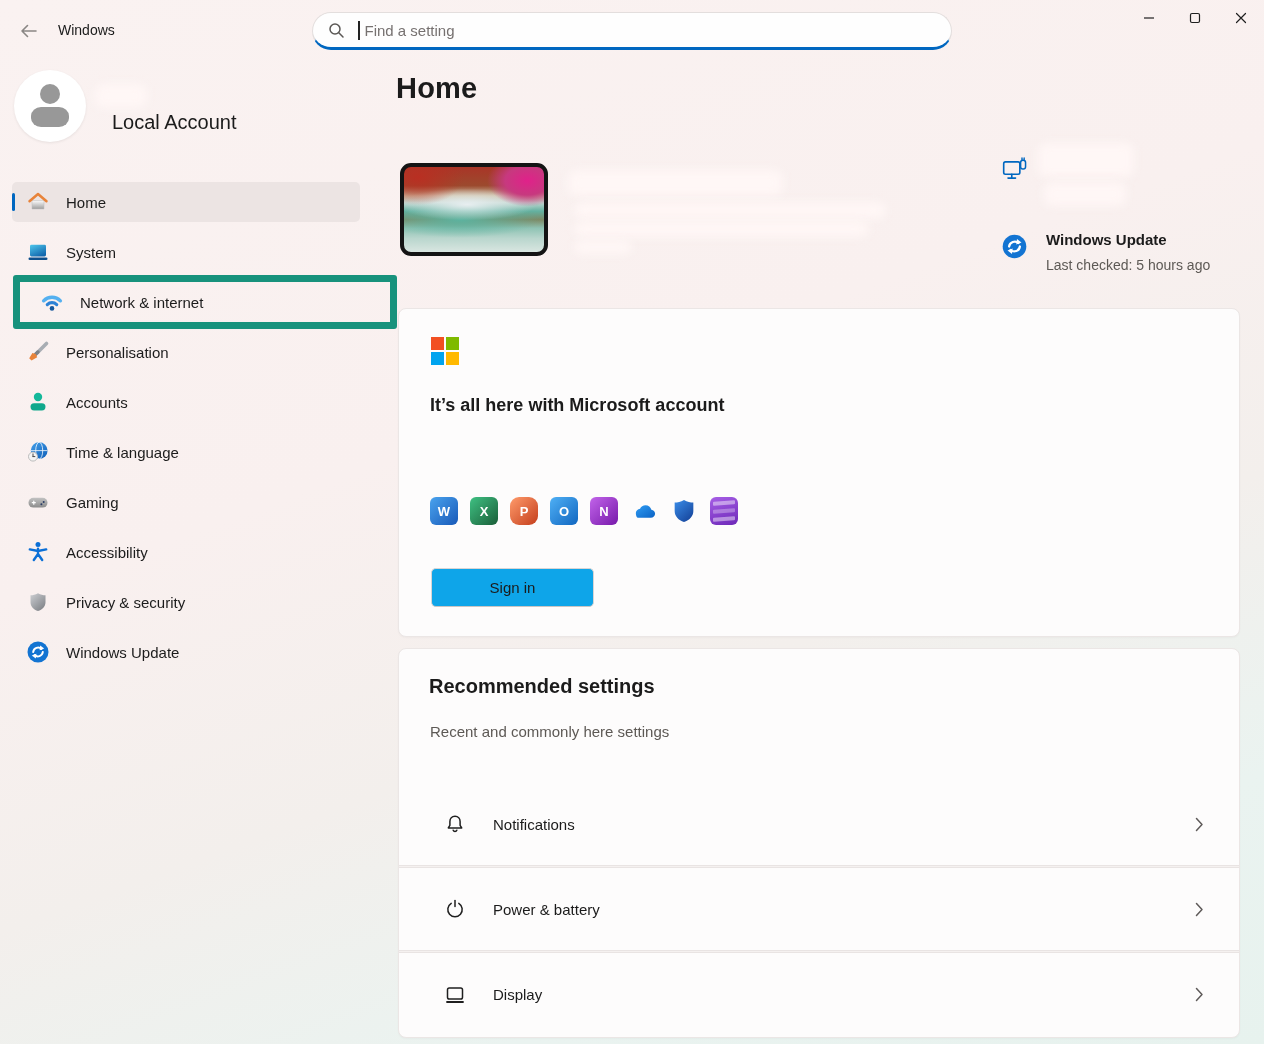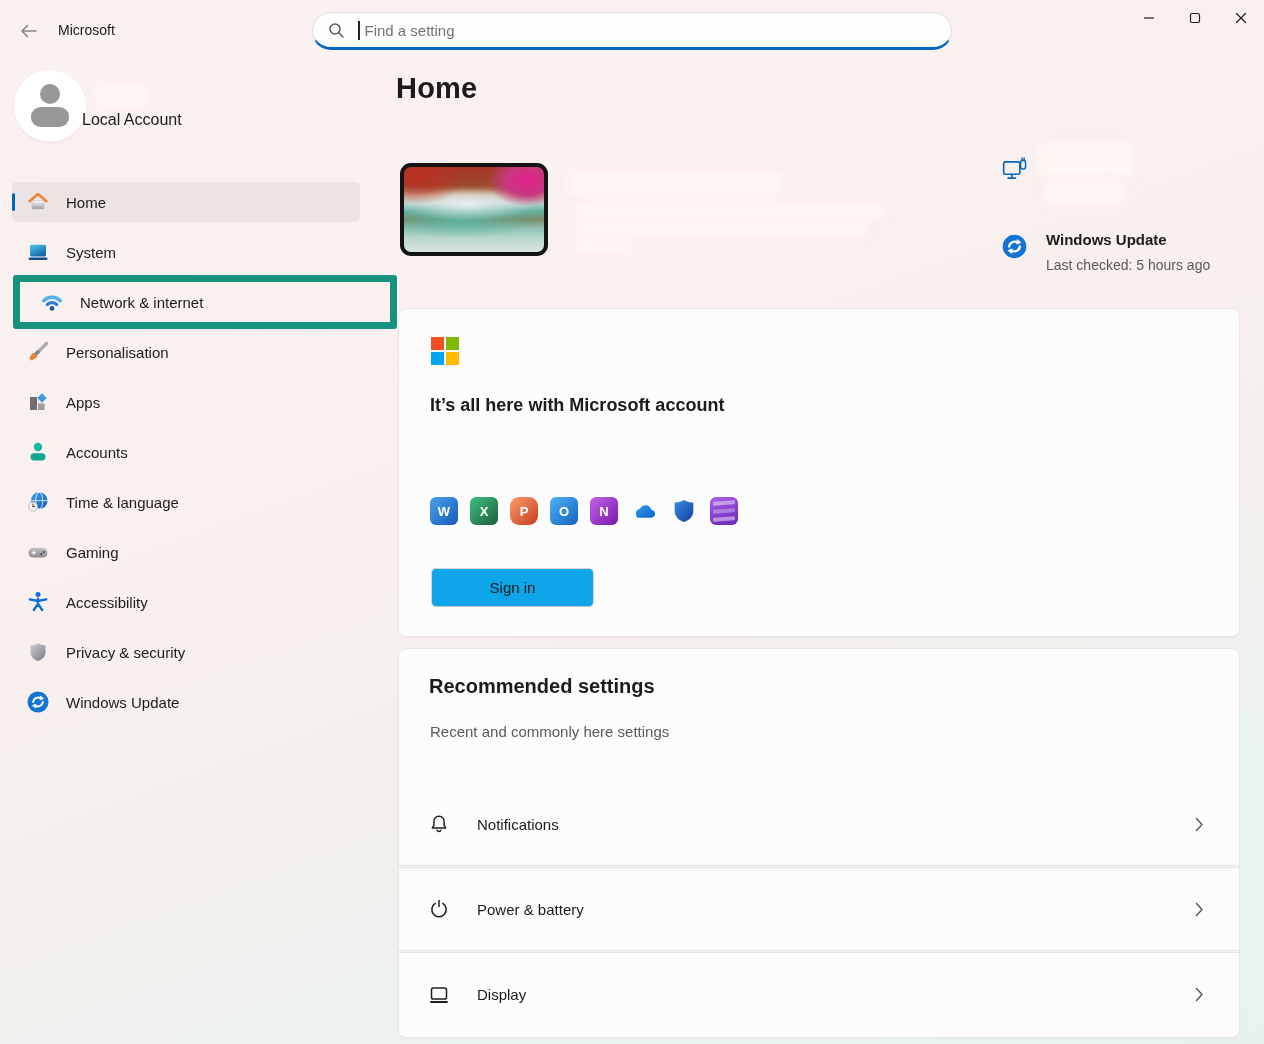--- a/index.html
+++ b/index.html
@@ -22,21 +22,21 @@
   .search-pill input { border:none; outline:none; background:transparent; font-size:15px;
     color:#1b1b1b; margin-left:3px; width:520px; font-family:"Liberation Sans",sans-serif; }
   .search-pill input::placeholder { color:#767170; opacity:1; }
 
   
   .sidebar { position:absolute; left:0; top:60px; width:398px; bottom:0; }
   .avatar { position:absolute; left:14px; top:10px; width:72px; height:72px; border-radius:50%;
     background:#ffffff; box-shadow:0 1px 3px rgba(0,0,0,.08); }
   .avatar .head { position:absolute; left:26px; top:14px; width:20px; height:20px; border-radius:50%; background:#989898; }
   .avatar .torso { position:absolute; left:17px; top:37px; width:38px; height:20px; border-radius:10px/9px; background:#989898; }
-  .account-type { position:absolute; left:82px; top:51px; font-size:16px; }
+  .account-type { position:absolute; left:112px; top:51px; font-size:20px; }
 
   .nav { position:absolute; left:12px; top:122px; width:348px; }
   .nav-item { position:relative; height:40px; margin-bottom:10px; display:flex; align-items:center;
     padding-left:14px; border-radius:5px; cursor:default; }
   .nav-item .label { margin-left:16px; font-size:15px; color:#1c1c1c; }
   .nav-item.selected { background:#ece4e3; }
   .nav-item.selected::before { content:""; position:absolute; left:0; top:11px; width:3px; height:18px;
     border-radius:2px; background:#0067c0; }
   .annotation { width:384px; margin:-7px 0 3px 1px; border:7px solid #17927c; border-radius:3px; }
   .annotation .nav-item { margin-bottom:0; padding-left:20px; }
@@ -76,37 +76,37 @@
   .app-ic span { position:absolute; left:0; top:0; width:100%; height:100%; display:flex; align-items:center;
     justify-content:center; color:#fff; font-size:13px; font-weight:700; }
   .app-ic.noback { border-radius:0; }
   .signin-btn { position:absolute; left:32px; top:259px; width:163px; height:39px; background:#0ea5e9;
     border:1px solid #d9d5d4; border-bottom-color:#c9c5c4; border-radius:5px; font-size:15px; color:#1b1b1b;
     font-family:"Liberation Sans",sans-serif; }
 
   .rec-title { position:absolute; left:30px; top:26px; font-size:20px; font-weight:700; }
   .rec-sub { position:absolute; left:31px; top:74px; font-size:15px; color:#5d5955; }
   .rec-rows { position:absolute; left:0; right:0; top:134px; }
-  .rec-row { position:relative; height:82px; display:flex; align-items:center; padding:0 35px 0 28px; }
+  .rec-row { position:relative; height:82px; display:flex; align-items:center; padding:0 35px 0 44px; }
   .rec-row .label { margin-left:26px; font-size:15px; }
   .rec-row .chev { margin-left:auto; }
   .row-div { height:3px; background:#f5f1f0; border-top:1px solid #e9e4e3; border-bottom:1px solid #e9e4e3; }
 </style>
 </head>
 <body>
 
 <div class="screen">
 
   <div class="titlebar">
     <div class="back-btn">
       <svg width="20" height="16" viewBox="0 0 20 16">
         <path d="M3 8 H17 M8.5 2.5 L3 8 L8.5 13.5" stroke="#8a8684" stroke-width="1.6" fill="none" stroke-linecap="round" stroke-linejoin="round"></path>
       </svg>
     </div>
-    <div class="app-title">Microsoft</div>
+    <div class="app-title">Windows</div>
 
     <div class="search-pill">
       <svg width="17" height="17" viewBox="0 0 17 17">
         <circle cx="7" cy="7" r="5" stroke="#5a5754" stroke-width="1.5" fill="none"></circle>
         <path d="M10.8 10.8 L15 15" stroke="#5a5754" stroke-width="1.5" stroke-linecap="round"></path>
       </svg>
       <div class="search-caret"></div>
       <input type="text" value="" placeholder="Find a setting" style="">
     </div>
 
@@ -181,28 +181,20 @@
 
       <div class="nav-item">
         <svg width="24" height="24" viewBox="0 0 24 24">
           <path d="M20.5 3.5 L11.5 12.5" stroke="#a8adb3" stroke-width="3.6" stroke-linecap="round"></path>
           <path d="M11.9 12.1 L9.4 14.6" stroke="#7d8288" stroke-width="3.6" stroke-linecap="round"></path>
           <path d="M9.8 13.9 L11.2 17.3 L5.5 20.5 L3.2 18.2 L6.4 13.0 Z" fill="#e8833a"></path>
         </svg>
         <span class="label">Personalisation</span>
       </div>
 
-      <div class="nav-item">
-        <svg width="24" height="24" viewBox="0 0 24 24">
-          <rect x="4" y="7" width="7" height="13" fill="#6f6f6f"></rect>
-          <rect x="12" y="13.5" width="6.6" height="6.5" fill="#9d9d9d"></rect>
-          <path d="M16 3.2 L20.8 8 L16 12.8 L11.2 8 Z" fill="#3f9bdc"></path>
-        </svg>
-        <span class="label">Apps</span>
-      </div>
 
       <div class="nav-item">
         <svg width="24" height="24" viewBox="0 0 24 24">
           <circle cx="12" cy="7" r="4.2" fill="#14b89a"></circle>
           <rect x="4.5" y="13.2" width="15" height="7.2" rx="3.6" fill="#10a88c"></rect>
         </svg>
         <span class="label">Accounts</span>
       </div>
 
       <div class="nav-item">

